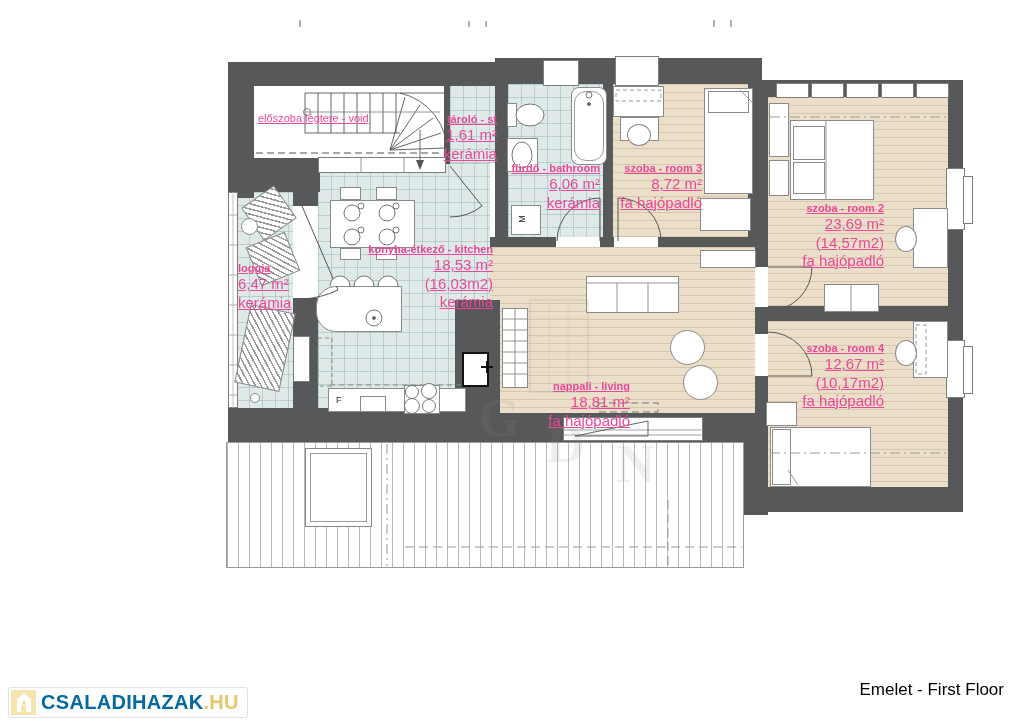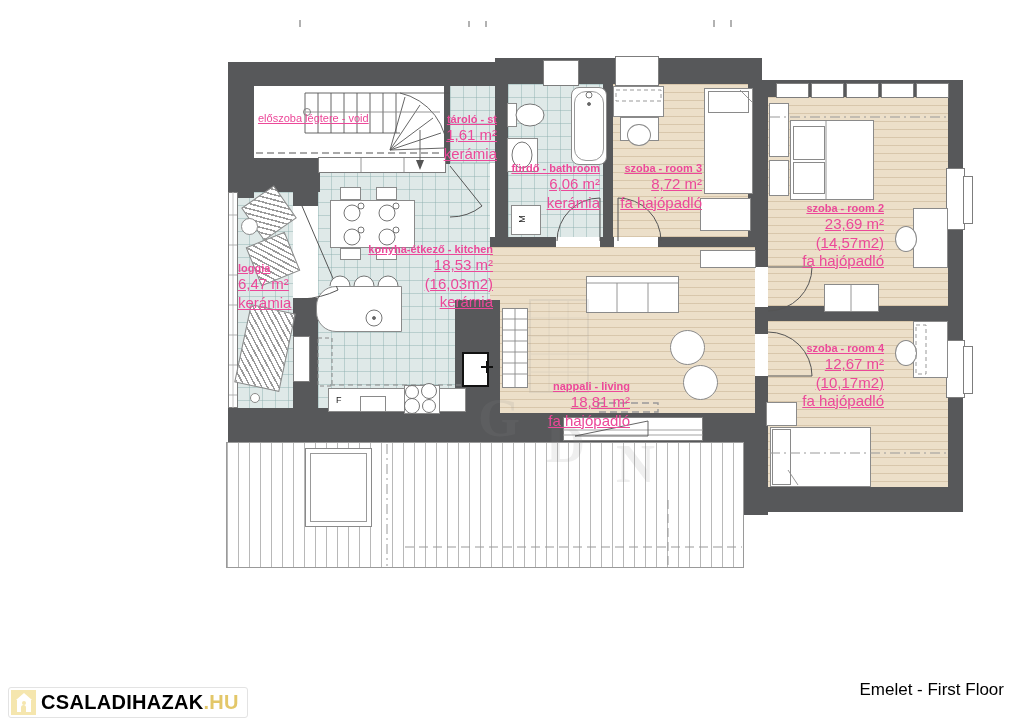--- a/index.html
+++ b/index.html
@@ -32,21 +32,21 @@
         background:#fff;border:1px solid #e3e3e3;border-radius:3px;padding:2px 8px 2px 2px;}
   #logo-icon{width:25px;height:25px;background:#f5e6ae;margin-right:5px;display:flex;
         flex-direction:column;align-items:center;justify-content:center;}
   #logo-roof{width:0;height:0;border-left:8px solid transparent;border-right:8px solid transparent;
         border-bottom:7px solid #fff;}
   #logo-body{width:14px;height:12px;background:#fff;position:relative;}
   #logo-window{position:absolute;left:5px;top:1px;width:4px;height:4px;border-radius:50%;background:#f5e6ae;}
   #logo-door{position:absolute;left:4.5px;bottom:0;width:5px;height:7px;background:#f5e6ae;
         border-radius:3px 3px 0 0;}
   .logo-text{font-weight:700;font-size:20px;letter-spacing:.3px;}
-  #logo-primary{color:#000000;}
+  #logo-primary{color:#0369a1;}
   #logo-suffix{color:#e3c769;}
   .mlabel{position:absolute;font-size:9px;color:#222;}
 </style>
 </head>
 <body>
 
 <div id="page">
 
   <div class="white-floor" style="left:254px;top:85px;width:190px;height:73px;"></div>
   <div class="tile" style="left:450px;top:84px;width:45px;height:79px;"></div>

